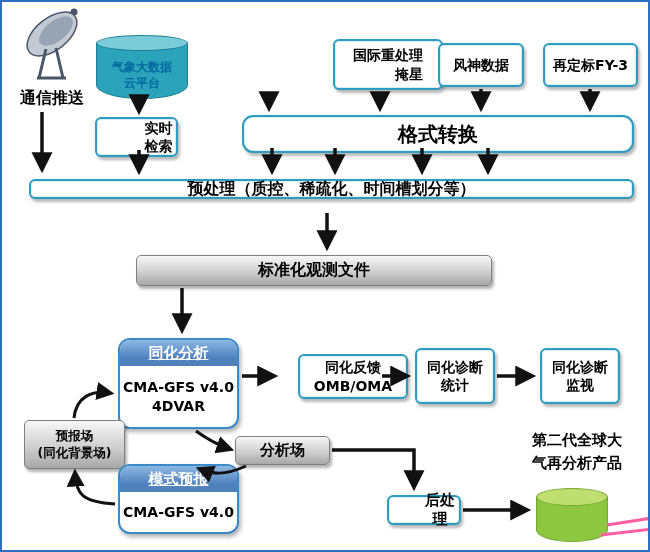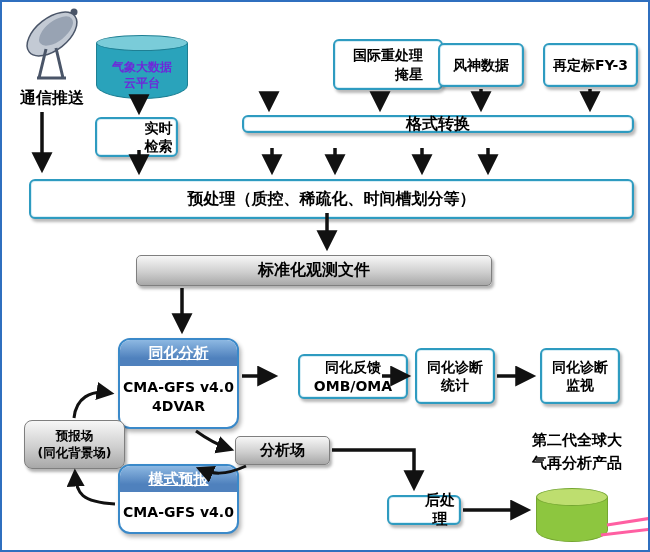--- a/index.html
+++ b/index.html
@@ -56,21 +56,21 @@
   }
   .label{
     position:absolute;
     font-weight:bold;color:#000;
     text-align:center;white-space:pre-line;
   }
   
   .cyl{position:absolute;}
   .cyl .c-body{position:absolute;top:8px;left:0;right:0;bottom:0;background:#2aa3bb;border:1px solid #1e7f93;border-top:none;border-radius:0 0 46px 46px / 0 0 14px 14px;}
   .cyl .c-top{position:absolute;top:0;left:0;right:0;height:16px;background:#7accd9;border:1px solid #1e7f93;border-radius:50%;box-sizing:border-box;}
-  .cyl .c-text{position:absolute;left:0;right:0;top:16px;bottom:0;display:flex;align-items:center;justify-content:center;text-align:center;font-size:12px;font-weight:bold;color:#6d28d9;white-space:pre-line;line-height:1.35;}
+  .cyl .c-text{position:absolute;left:0;right:0;top:16px;bottom:0;display:flex;align-items:center;justify-content:center;text-align:center;font-size:12px;font-weight:bold;color:#0369a1;white-space:pre-line;line-height:1.35;}
   
   .cylg{position:absolute;}
   .cylg .g-body{position:absolute;top:9px;left:0;right:0;bottom:0;background:#8dc63f;border:1px solid #74a631;border-top:none;border-radius:0 0 36px 36px / 0 0 12px 12px;}
   .cylg .g-top{position:absolute;top:0;left:0;right:0;height:18px;background:#bede6f;border:1px solid #74a631;border-radius:50%;box-sizing:border-box;}
   svg.overlay{position:absolute;left:0;top:0;pointer-events:none;}
 </style>
 </head>
 <body>
 
 <div id="stage">
@@ -92,38 +92,38 @@
     <div class="c-text">气象大数据
 云平台</div>
   </div>
 
   <div class="node blue-box" style="left:331px;top:37px;width:110px;height:51px;font-size:14px;text-align:right;">国际重处理
 掩星</div>
   <div class="node blue-box" style="left:436px;top:41px;width:86px;height:44px;font-size:14px;">风神数据</div>
   <div class="node blue-box" style="left:541px;top:41px;width:95px;height:44px;font-size:14px;">再定标FY-3</div>
 
   <div class="node blue-box" style="left:93px;top:115px;width:83px;height:40px;font-size:14px;padding-left:44px;">实时检索</div>
-  <div class="node blue-box" style="left:240px;top:113px;width:392px;height:18px;font-size:16px;">格式转换</div>
-  <div class="node blue-box" style="left:27px;top:177px;width:605px;height:40px;font-size:16px;">预处理（质控、稀疏化、时间槽划分等）</div>
+  <div class="node blue-box" style="left:240px;top:113px;width:392px;height:38px;font-size:20px;border-radius:11px;">格式转换</div>
+  <div class="node blue-box" style="left:27px;top:177px;width:605px;height:20px;font-size:16px;">预处理（质控、稀疏化、时间槽划分等）</div>
   <div class="node gray-box" style="left:134px;top:253px;width:356px;height:31px;font-size:16px;">标准化观测文件</div>
 
   <div class="panel" style="left:116px;top:336px;width:121px;height:91px;">
     <div class="panel-header">同化分析</div>
     <div class="panel-body" style="font-size:14px;">CMA-GFS v4.0
 4DVAR</div>
   </div>
 
   <div class="node blue-box" style="left:296px;top:352px;width:110px;height:45px;font-size:14px;">同化反馈
 OMB/OMA</div>
   <div class="node blue-box" style="left:413px;top:346px;width:80px;height:56px;font-size:14px;">同化诊断
 统计</div>
   <div class="node blue-box" style="left:538px;top:346px;width:80px;height:56px;font-size:14px;">同化诊断
 监视</div>
 
-  <div class="node gray-box" style="left:22px;top:418px;width:101px;height:49px;font-size:12.5px;border-radius:8px;">预报场
+  <div class="node gray-box" style="left:22px;top:418px;width:101px;height:49px;font-size:12.5px;">预报场
 (同化背景场)</div>
   <div class="node gray-box" style="left:233px;top:434px;width:95px;height:29px;font-size:15px;">分析场</div>
 
   <div class="panel" style="left:116px;top:462px;width:121px;height:70px;">
     <div class="panel-header">模式预报</div>
     <div class="panel-body" style="font-size:14px;">CMA-GFS v4.0</div>
   </div>
 
   <div class="node blue-box" style="left:385px;top:493px;width:74px;height:30px;font-size:15px;padding-left:32px;">后处理</div>
   <div class="label" style="left:502px;top:427px;width:146px;font-size:15px;line-height:1.5;">第二代全球大

